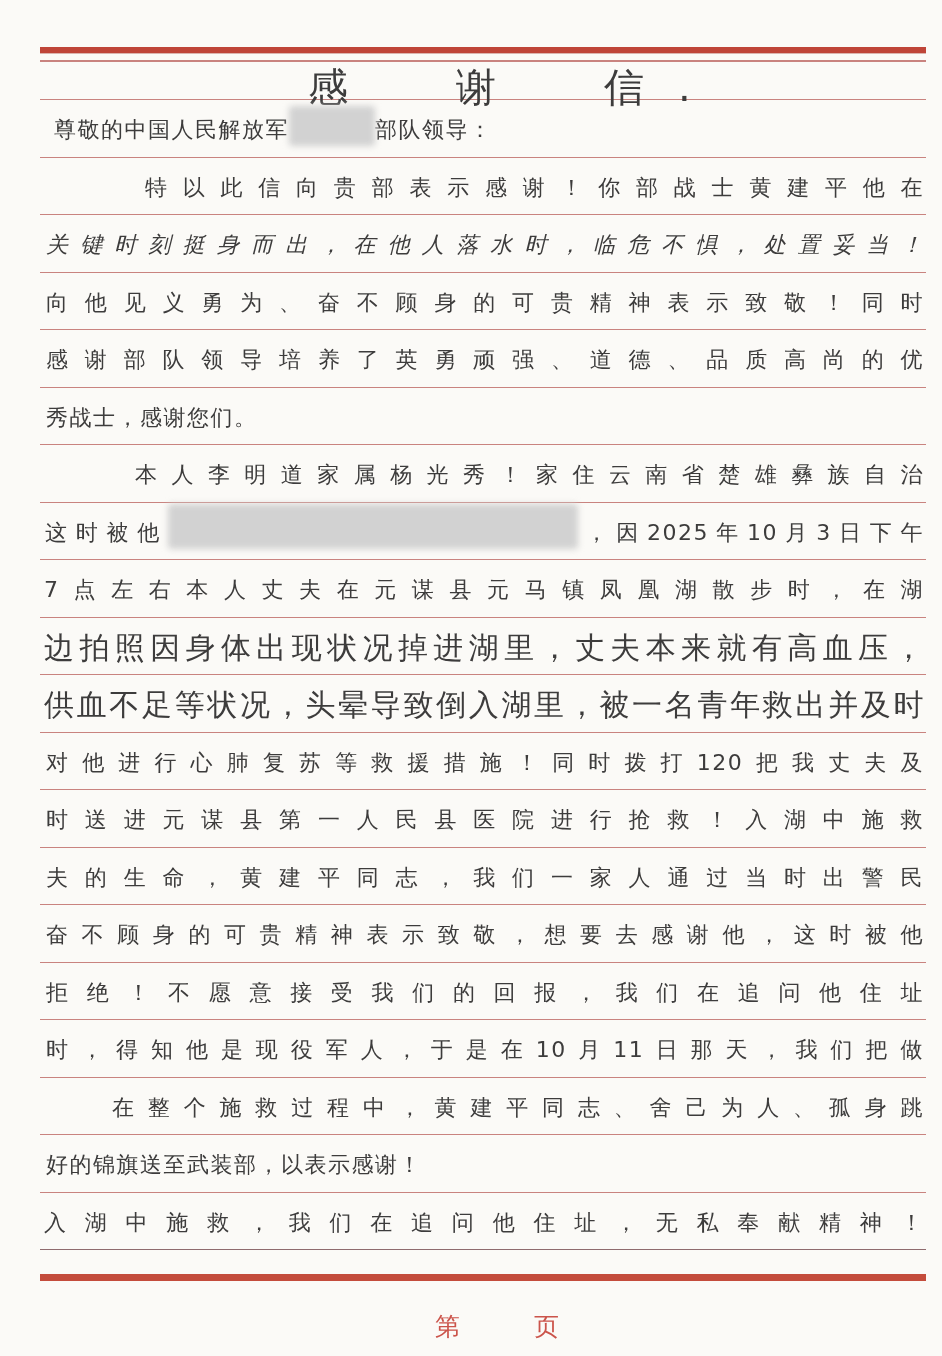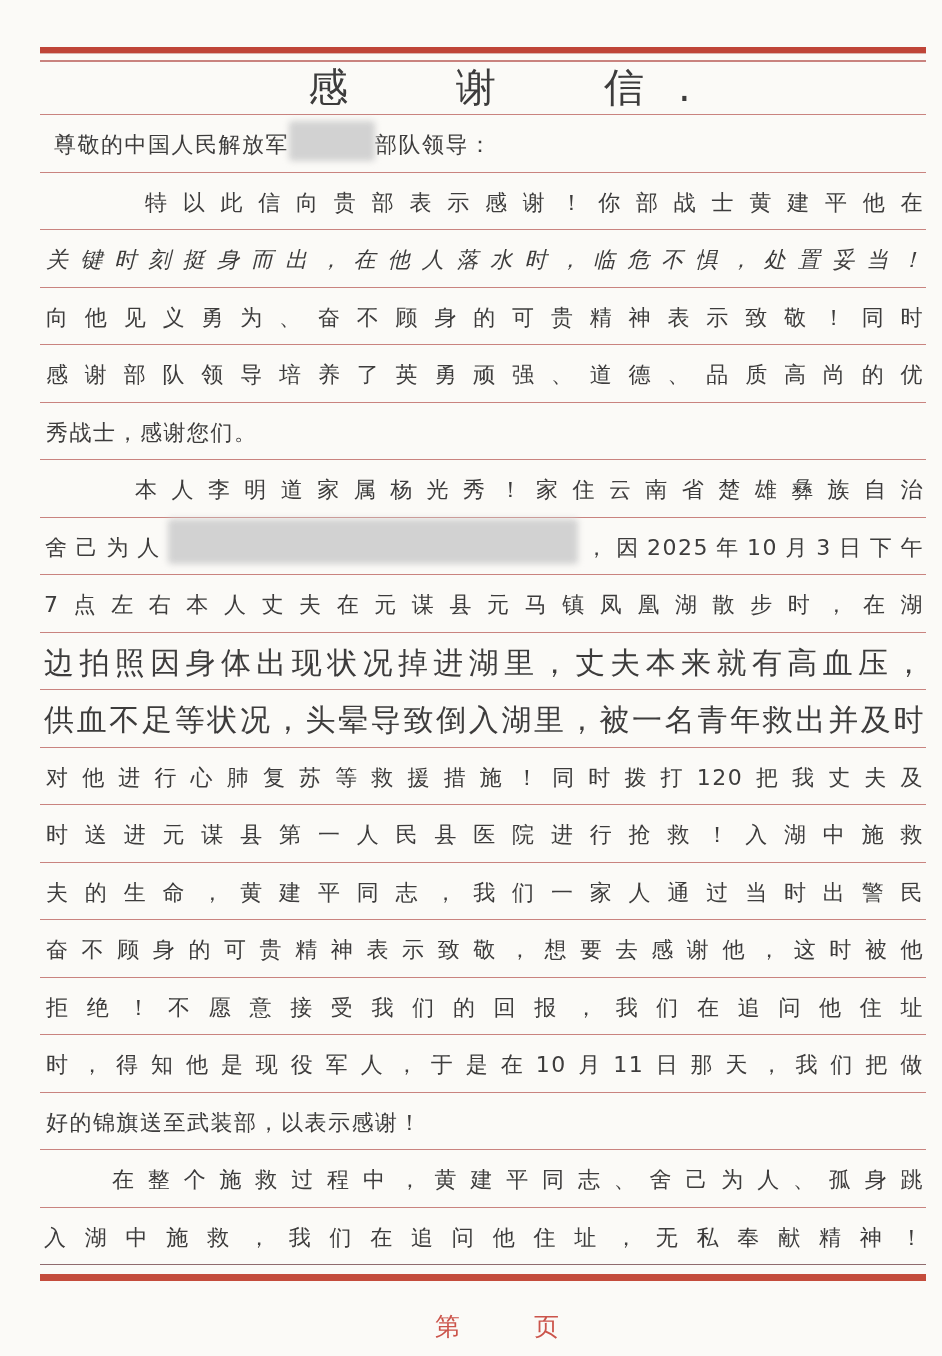--- a/index.html
+++ b/index.html
@@ -33,21 +33,21 @@
   .row{
     position:relative;height:57.5px;box-sizing:border-box;
     border-bottom:1.6px solid var(--rule);
     font-size:22px;line-height:60px;letter-spacing:1.5px;
     white-space:nowrap;color:var(--ink);
     padding-left:6px;padding-right:2px;overflow:visible;
   }
   .row.fill{text-align:justify;text-align-last:justify;}
   .row.dense{font-size:30px;letter-spacing:0.5px;}
   .row.title{
-    height:53px;font-size:40px;line-height:50px;
+    height:38px;font-size:40px;line-height:50px;
     letter-spacing:34px;padding-left:268px;font-weight:500;
   }
   .row.last{border-bottom-color:var(--rule-dark);}
   .redact{
     display:inline-block;background:var(--redact);
     filter:blur(3px);border-radius:3px;vertical-align:-9px;
   }
   .bottom-thick-rule{
     position:absolute;left:40px;width:886px;top:1274px;height:7px;
     background:#c44c3c;
@@ -70,32 +70,32 @@
     <span>感　谢　信.</span>
   </div>
 
 <div class="row" style="padding-left: 14px;"><span>尊敬的中国人民解放军</span><span class="redact" style="width: 86px; height: 40px;"></span><span>部队领导：</span></div>
     <div class="row fill" style="padding-left: 105px;"><span>特以此信向贵部表示感谢！你部战士黄建平他在</span></div>
     <div class="row fill" style="padding-left: 6px; font-style: italic;"><span>关键时刻挺身而出，在他人落水时，临危不惧，处置妥当！</span></div>
     <div class="row fill" style="padding-left: 6px;"><span>向他见义勇为、奋不顾身的可贵精神表示致敬！同时</span></div>
     <div class="row fill" style="padding-left: 6px;"><span>感谢部队领导培养了英勇顽强、道德、品质高尚的优</span></div>
     <div class="row" style="padding-left: 6px;"><span>秀战士，感谢您们。</span></div>
     <div class="row fill" style="padding-left: 95px;"><span>本人李明道家属杨光秀！家住云南省楚雄彝族自治</span></div>
-    <div class="row fill" style="padding-left: 5px;"><span>舍己为人</span><span class="redact" style="width: 410px; height: 45px;"></span><span>，因2025年10月3日下午</span></div>
+    <div class="row fill" style="padding-left: 5px;"><span>这时被他</span><span class="redact" style="width: 410px; height: 45px;"></span><span>，因2025年10月3日下午</span></div>
     <div class="row fill" style="padding-left: 4px;"><span>7点左右本人丈夫在元谋县元马镇凤凰湖散步时，在湖</span></div>
     <div class="row fill dense" style="padding-left: 4px;"><span>边拍照因身体出现状况掉进湖里，丈夫本来就有高血压，</span></div>
     <div class="row fill dense" style="padding-left: 4px;"><span>供血不足等状况，头晕导致倒入湖里，被一名青年救出并及时</span></div>
     <div class="row fill" style="padding-left: 6px;"><span>对他进行心肺复苏等救援措施！同时拨打120把我丈夫及</span></div>
     <div class="row fill" style="padding-left: 6px;"><span>时送进元谋县第一人民县医院进行抢救！入湖中施救</span></div>
     <div class="row fill" style="padding-left: 6px;"><span>夫的生命，黄建平同志，我们一家人通过当时出警民</span></div>
     <div class="row fill" style="padding-left: 6px;"><span>奋不顾身的可贵精神表示致敬，想要去感谢他，这时被他</span></div>
     <div class="row fill" style="padding-left: 6px;"><span>拒绝！不愿意接受我们的回报，我们在追问他住址</span></div>
     <div class="row fill" style="padding-left: 6px;"><span>时，得知他是现役军人，于是在10月11日那天，我们把做</span></div>
+    <div class="row fill" style="padding-left: 72px;"><span>在整个施救过程中，黄建平同志、舍己为人、孤身跳</span></div>
     <div class="row" style="padding-left: 6px;"><span>好的锦旗送至武装部，以表示感谢！</span></div>
-    <div class="row fill" style="padding-left: 72px;"><span>在整个施救过程中，黄建平同志、舍己为人、孤身跳</span></div>
     <div class="row fill last" style="padding-left: 4px;"><span>入湖中施救，我们在追问他住址，无私奉献精神！</span></div>
   </div>
 
 <div class="bottom-thick-rule"></div>
 
 <div class="footer">
   <span>第</span>
   <span>页</span>
 </div>
 

